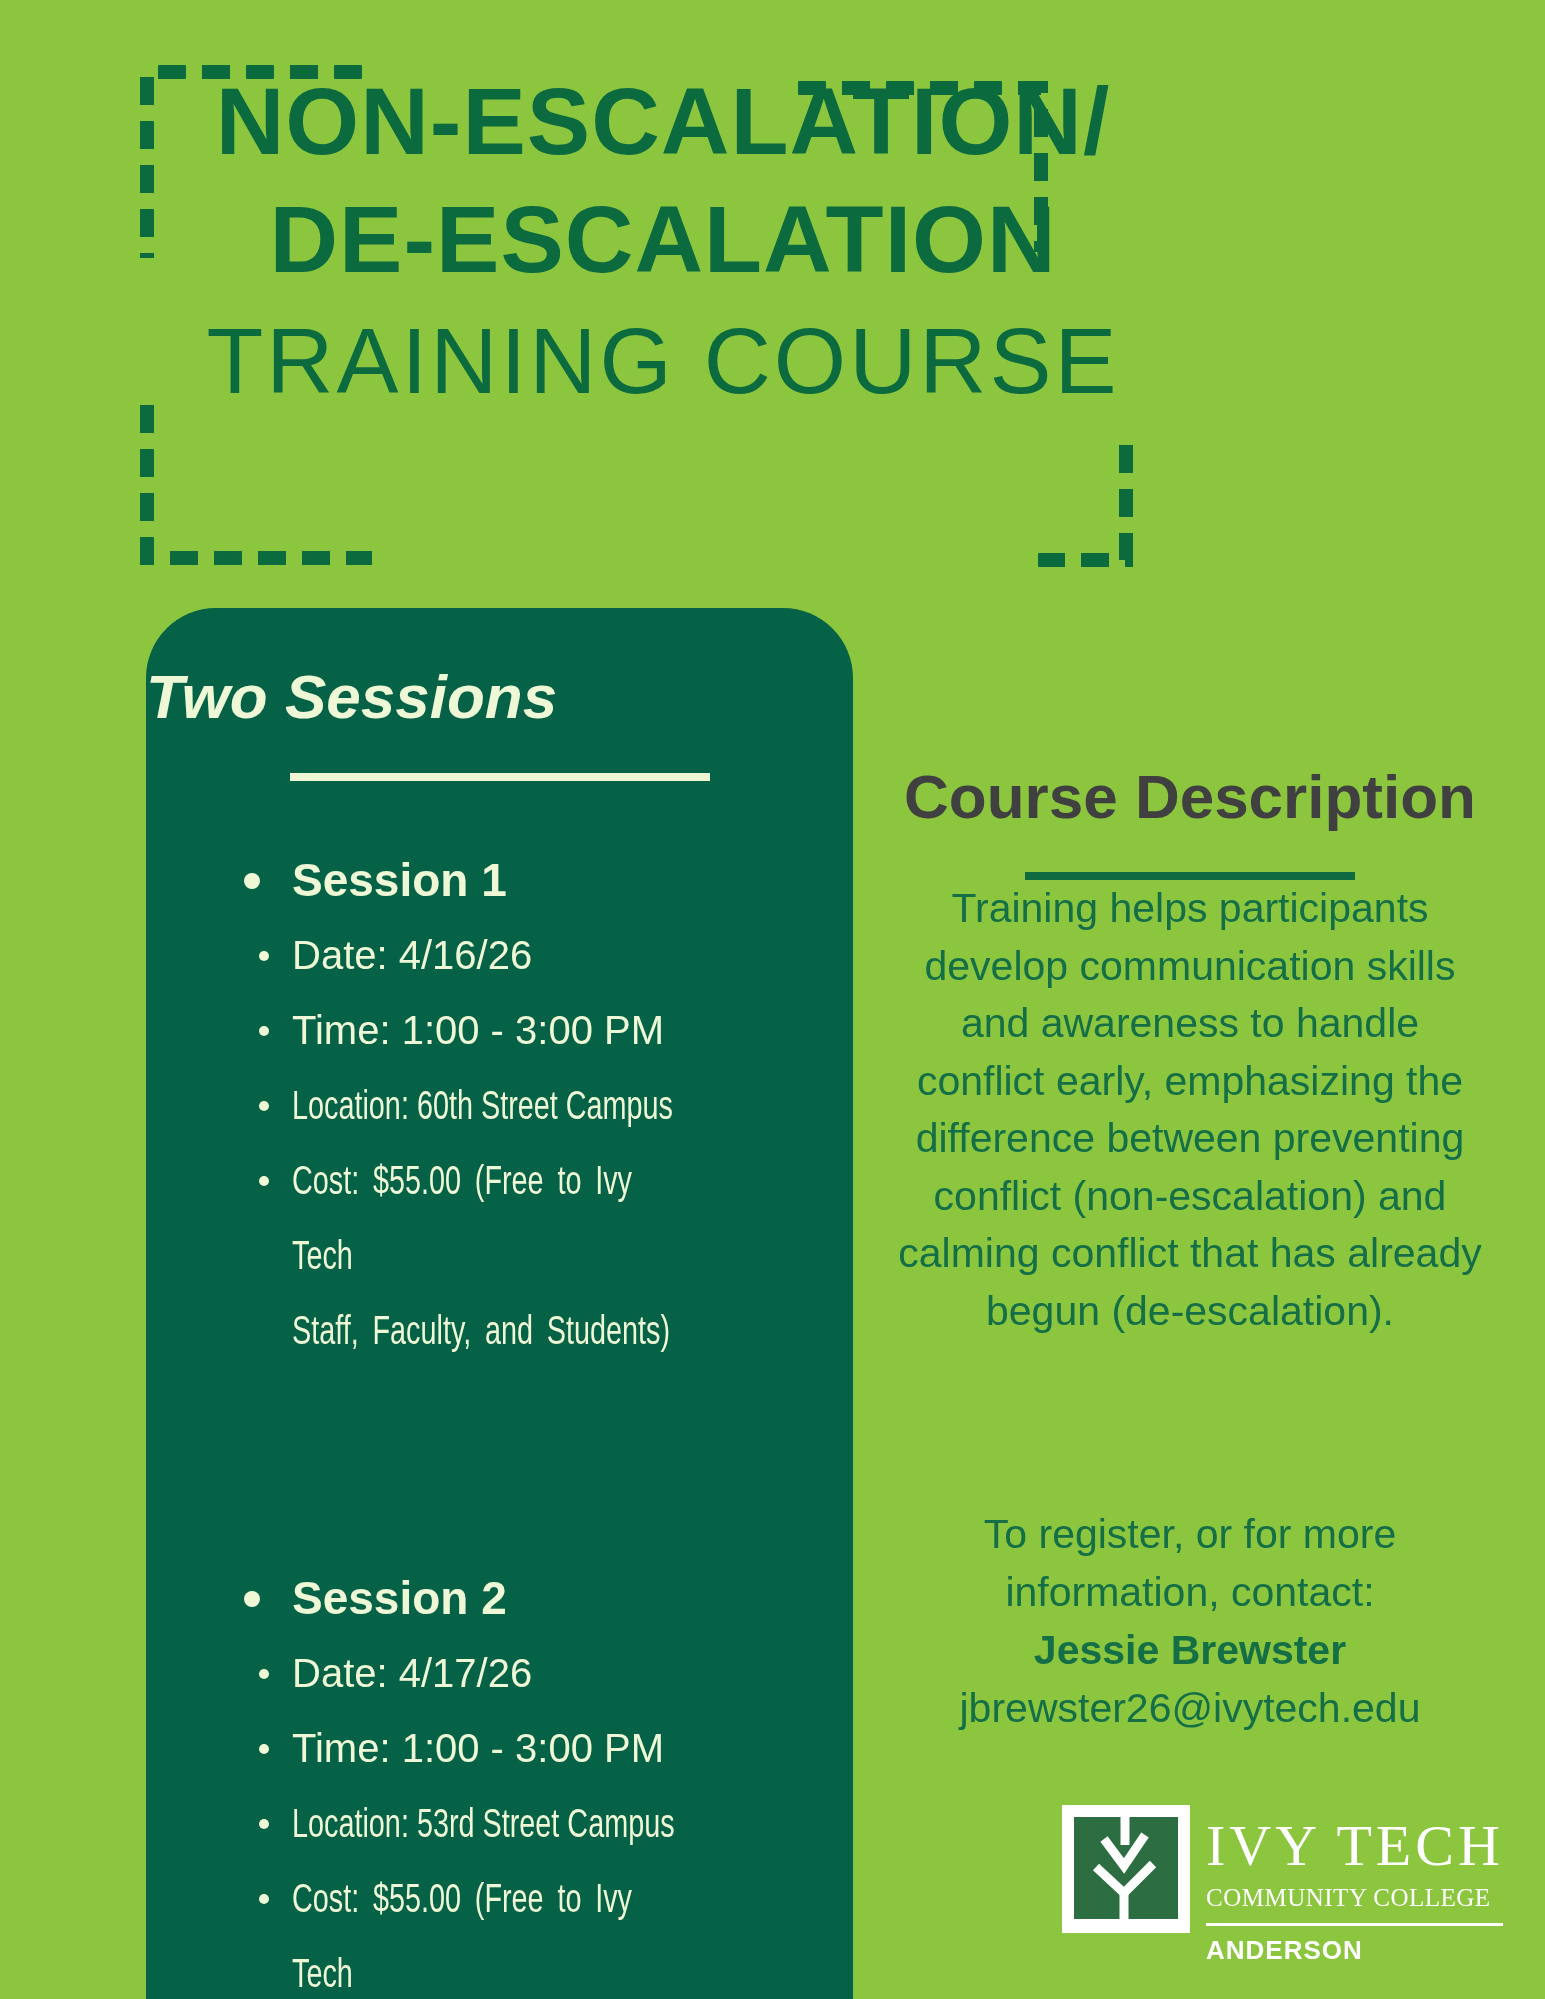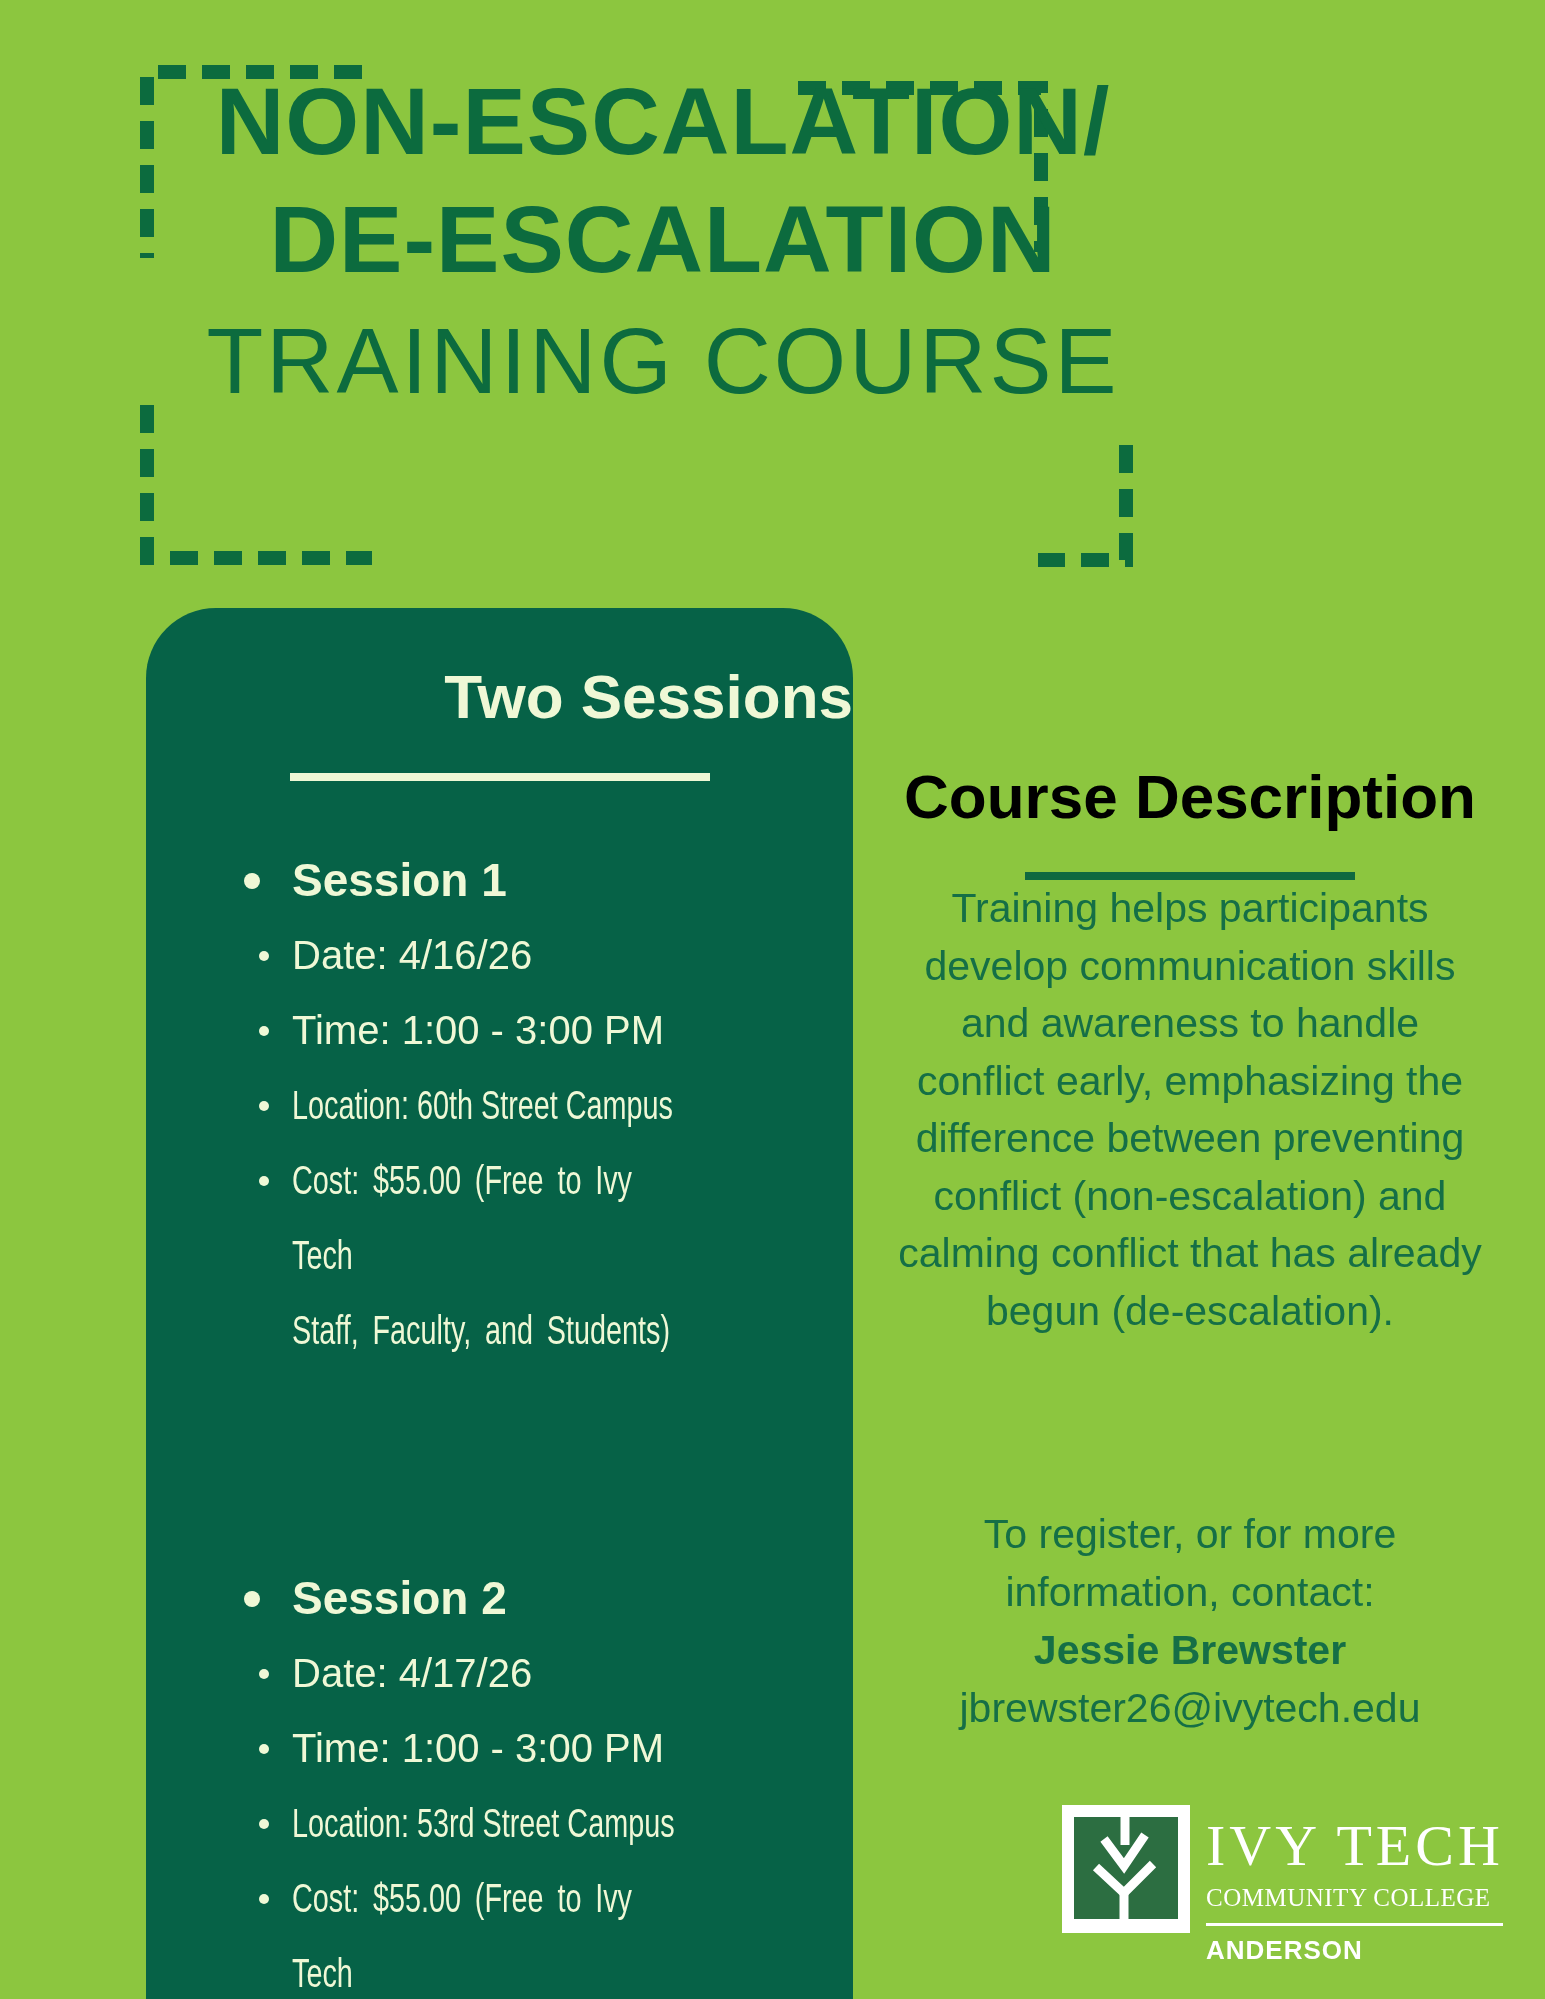--- a/index.html
+++ b/index.html
@@ -47,25 +47,26 @@
     position:absolute;
     left:146px;top:608px;
     width:707px;height:1391px;
     background:#066247;
     border-radius:70px 70px 0 0;
     color:#eff8d6;
     box-sizing:border-box;
     padding-top:55px;
   }
   .panel-heading{
-    text-align:right;
+    text-align:left;
     font-size:62px;
     font-weight:700;
     line-height:68px;
     margin:0;
+    font-style:italic;
   }
   .panel-underline{
     width:420px;height:8px;
     background:#eff8d6;
     margin:42px auto 0 auto;
   }
   .session{margin:8px;}
   .session-first{margin-top:62px;}
   .session-second{margin-top:193px;}
   .srow{
@@ -104,21 +105,21 @@
 
   
   .desc{
     position:absolute;
     left:845px;top:762px;width:690px;
     text-align:center;
   }
   .desc-heading{
     font-size:62px;
     font-weight:700;
-    color:#000000;
+    color:#404040;
     margin:0;
     line-height:70px;
   }
   .desc-underline{
     width:330px;height:8px;
     background:#0e6a40;
     margin:40px auto 0 auto;
   }
   .desc-body{
     font-size:41px;

